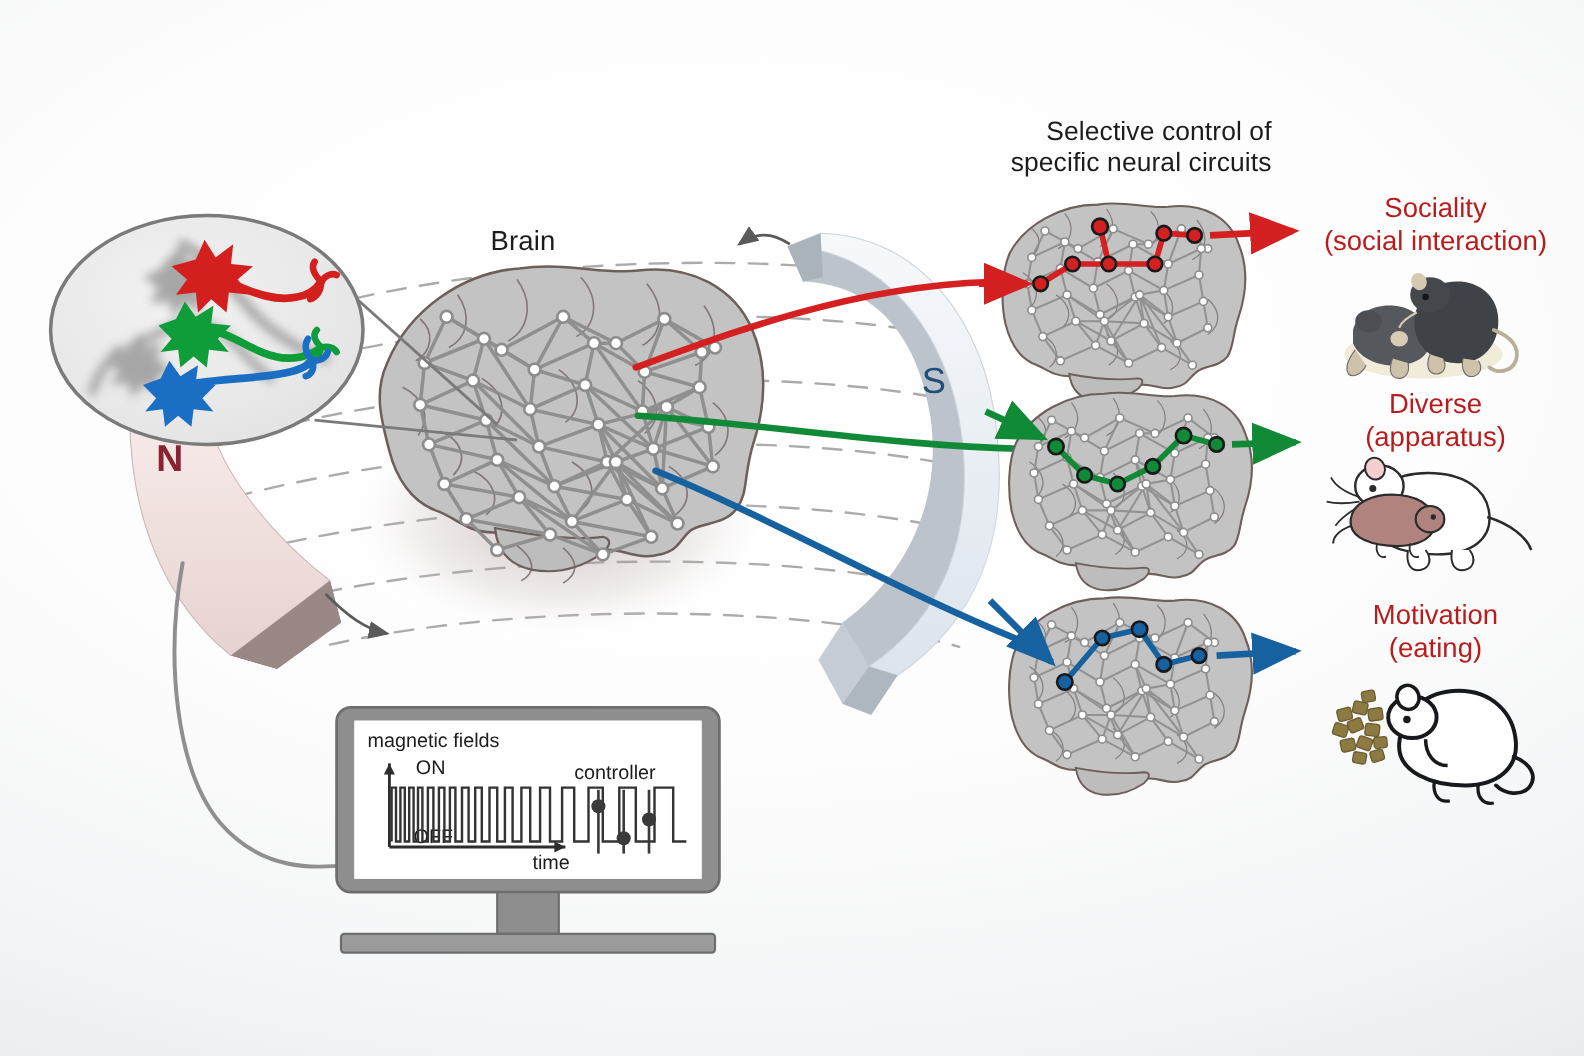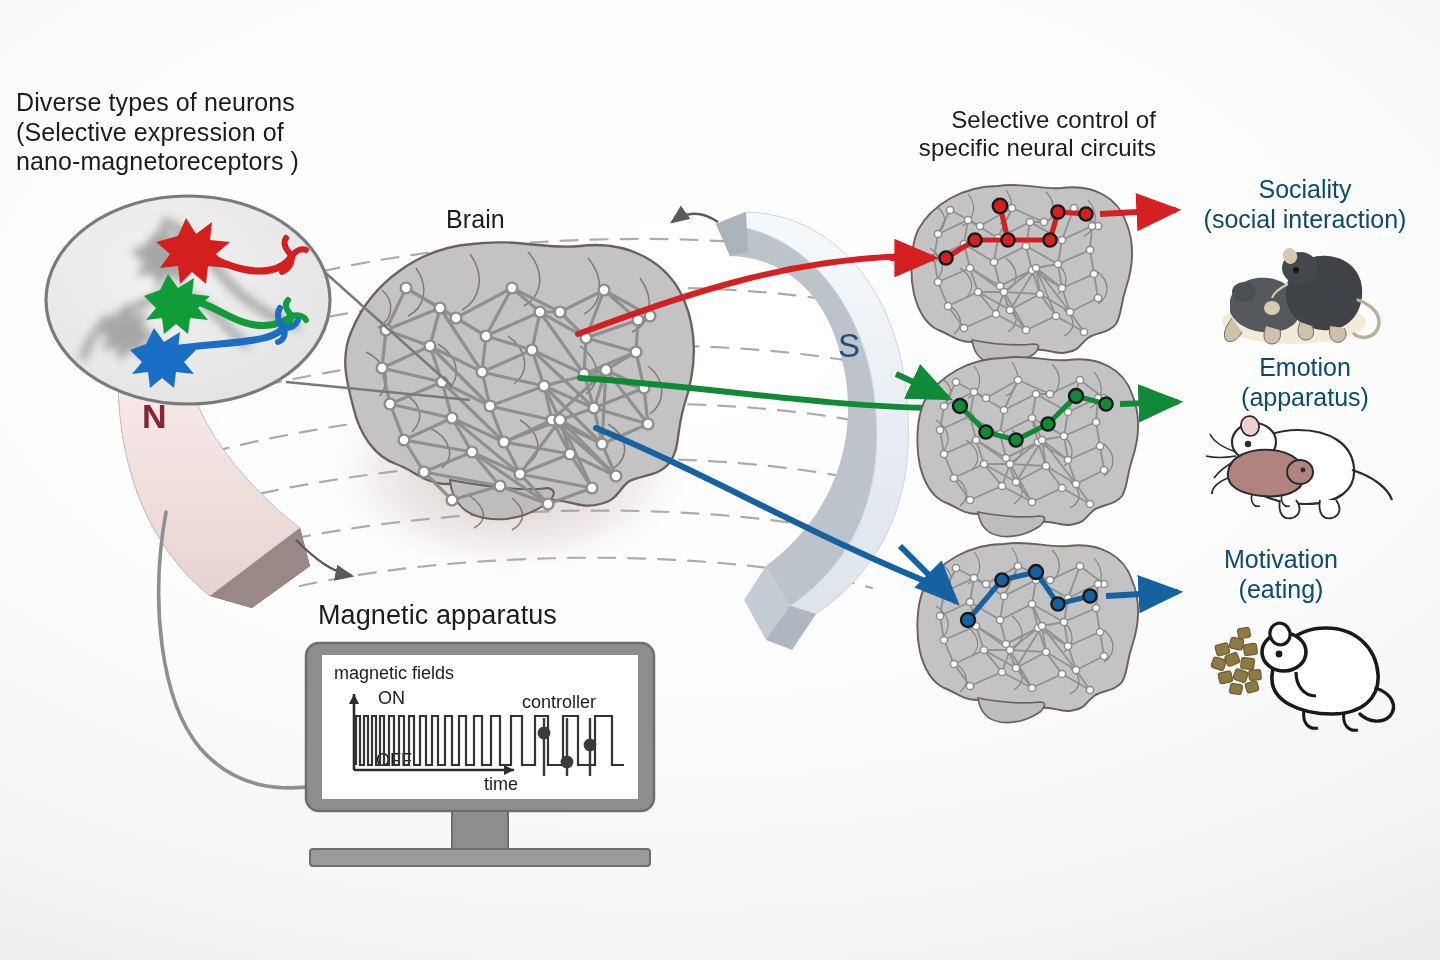--- a/index.html
+++ b/index.html
@@ -9,43 +9,39 @@
     font-family:"Liberation Sans","DejaVu Sans",sans-serif;
     background:radial-gradient(ellipse 110% 90% at 46% 34%, #ffffff 0%, #fdfdfd 42%, #f4f5f6 70%, #e9ebed 90%, #e2e5e8 100%);
     position:relative;
   }
   #stage{position:absolute;left:0;top:0;width:1440px;height:960px;}
   .lbl{position:absolute;color:#1c1c1c;letter-spacing:.1px;line-height:1.18;white-space:pre;}
   .t-diverse{left:16px;top:88px;font-size:25px;}
   .t-selective{left:876px;top:106px;font-size:24px;text-align:right;width:280px;}
   .t-brain{left:446px;top:205px;font-size:25px;text-align:right;}
   .t-apparatus{left:318px;top:600px;font-size:27px;}
-  .t-out{position:absolute;font-size:25px;text-align:center;line-height:1.2;color:#0c4a6e;white-space:pre;}
+  .t-out{position:absolute;font-size:25px;text-align:center;line-height:1.2;color:#b91c1c;white-space:pre;}
   .t-soc{left:1172px;top:174px;width:266px;}
   .t-emo{left:1180px;top:352px;width:250px;}
-  .t-mot{left:1156px;top:544px;width:250px;}
+  .t-mot{left:1180px;top:544px;width:250px;}
   svg{position:absolute;left:0;top:0;}
 </style>
 </head>
 <body>
 
 <div id="stage">
 
-  <div class="lbl t-diverse">Diverse types of neurons
-(Selective expression of
-nano-magnetoreceptors )</div>
   <div class="lbl t-selective">Selective control of
 specific neural circuits</div>
   <div class="lbl t-brain">Brain</div>
-  <div class="lbl t-apparatus">Magnetic apparatus</div>
 
   <div class="t-out t-soc"><span>Sociality</span>
 <span>(social interaction)</span></div>
 
-  <div class="t-out t-emo"><span>Emotion</span>
+  <div class="t-out t-emo"><span>Diverse</span>
 <span>(apparatus)</span></div>
 
   <div class="t-out t-mot"><span>Motivation</span>
 <span>(eating)</span></div>
 
   <svg width="1440" height="960" viewBox="0 0 1440 960">
     <defs>
       <radialGradient id="brainShadow" cx="50%" cy="50%" r="50%">
         <stop offset="0%" stop-color="#a08a86" stop-opacity=".55"></stop>
         <stop offset="70%" stop-color="#b9a6a2" stop-opacity=".18"></stop>

